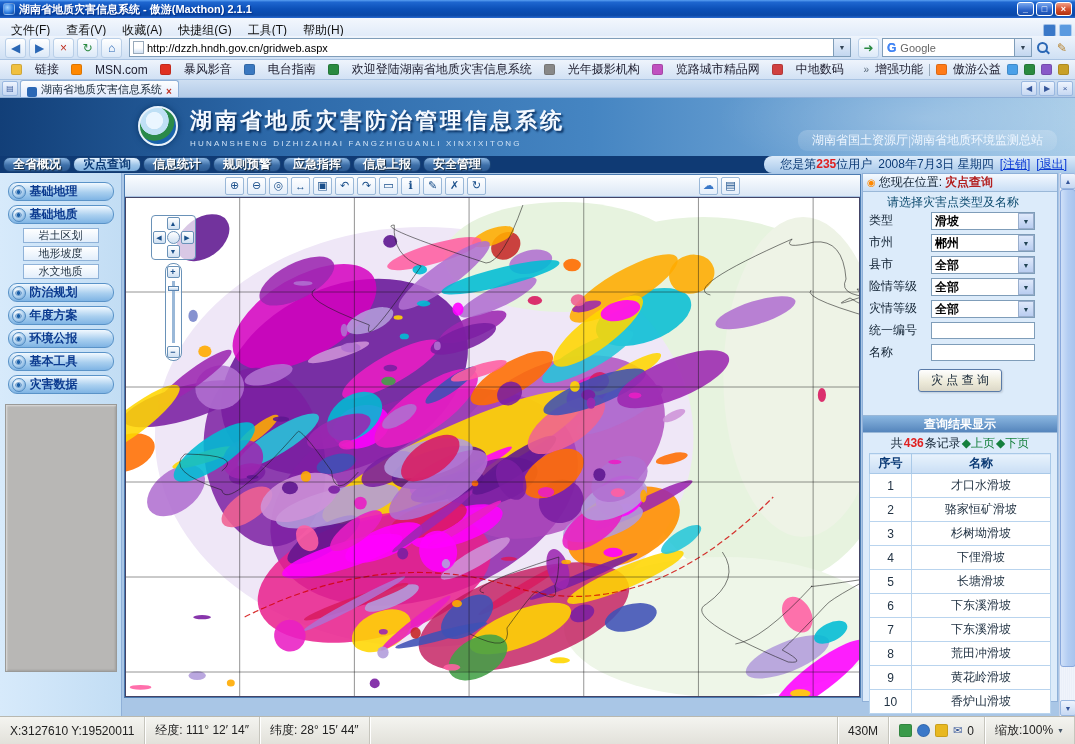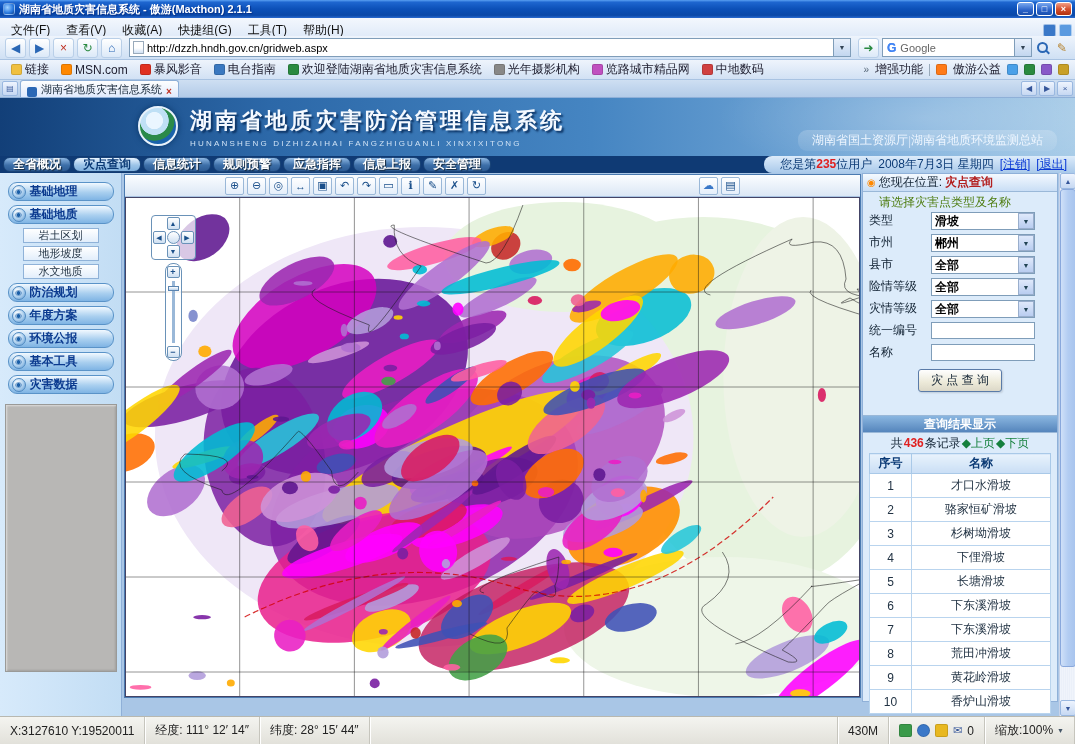--- a/index.html
+++ b/index.html
@@ -40,21 +40,21 @@
   .g-icon{font-weight:bold;font-size:12px;color:#4285f4;text-shadow:0 0 0 #4285f4;}
   .search-text{flex:1;color:#666;font-size:11px;}
   .magnifier{width:16px;height:16px;position:relative;display:inline-block;}
   .magnifier::before{content:"";position:absolute;left:2px;top:2px;width:7px;height:7px;border:2px solid #2a67b5;border-radius:50%;}
   .magnifier::after{content:"";position:absolute;left:10px;top:11px;width:5px;height:2px;background:#2a67b5;transform:rotate(45deg);}
   .pencil{color:#b5802a;font-size:12px;width:16px;text-align:center;}
 
   
   .linksbar{position:absolute;top:60px;left:0;width:100%;height:20px;display:flex;align-items:center;gap:2px;padding:0 6px;
     font-size:12px;color:#223;background:linear-gradient(180deg,#eef4fc,#d2e1f4);border-bottom:1px solid #a9c3e2;}
-  .link-item{display:flex;align-items:center;gap:3px;padding:0 5px;white-space:nowrap;}
+  .link-item{display:flex;align-items:center;gap:13px;padding:0 5px;white-space:nowrap;}
   .lk-icon{width:11px;height:11px;border-radius:2px;border:1px solid #00000022;}
   .ic-folder{background:#f0c040;} .ic1{background:#ff8800;} .ic2{background:#e03020;} .ic3{background:#3a78c0;}
   .ic4{background:#2a8a40;} .ic5{background:#888888;} .ic6{background:#c050c0;} .ic7{background:#d04040;} .ic8{background:#ff7a18;}
   .links-right{margin-left:auto;display:flex;align-items:center;gap:6px;}
   .chev{color:#567;font-size:10px;}
   .vsep{width:1px;height:12px;background:#9ab;}
 
   
   .tabbar{position:absolute;top:80px;left:0;width:100%;height:18px;display:flex;align-items:flex-end;gap:2px;padding:0 2px;
     background:linear-gradient(180deg,#cedff2,#b3cbe8);border-bottom:1px solid #8fb0d8;}
@@ -126,21 +126,21 @@
     background:linear-gradient(180deg,#fff,#cfe0f2);border:1px solid #6a92b8;border-radius:2px;}
   .nc-track{width:3px;height:62px;background:#9ab8d8;position:relative;margin:3px 0;}
   .nc-thumb{position:absolute;left:-4px;top:5px;width:11px;height:5px;background:linear-gradient(180deg,#fff,#b9d2ec);border:1px solid #5a84b0;}
 
   
   .right-panel{position:absolute;left:862px;top:0;width:196px;height:529px;background:#dcebfa;border:1px solid #8fb0d8;}
   .loc-bar{height:18px;display:flex;align-items:center;gap:3px;padding:0 4px;font-size:12px;color:#123;
     background:linear-gradient(180deg,#f4f9ff,#c9def5);border-bottom:1px solid #9ab8d8;}
   .loc-dot{color:#ff8800;font-size:10px;}
   .loc-cur{color:#b32020;font-weight:bold;}
-  .instruction{height:20px;display:flex;align-items:center;padding-left:16px;color:#4d7c0f;font-size:12px;}
+  .instruction{height:20px;display:flex;align-items:center;padding-left:24px;color:#0c4a6e;font-size:12px;}
   .qform{padding:0 6px;}
   .frow{display:flex;align-items:flex-start;height:22px;gap:4px;}
   .flabel{width:58px;font-size:12px;color:#123;}
   .xp-select{width:104px;height:18px;background:#fff;border:1px solid #7f9db9;display:flex;align-items:center;}
   .xp-sel-text{flex:1;padding-left:3px;font-size:12px;color:#000;font-weight:bold;}
   .xp-sel-btn{width:16px;height:16px;display:flex;align-items:center;justify-content:center;font-size:7px;color:#245;
     background:linear-gradient(180deg,#dfe9fb,#b9cdf0);border:1px solid #99aecc;}
   .xp-input{width:104px;height:17px;background:#fff;border:1px solid #7f9db9;font-size:12px;padding:0 3px;}
   .query-btn-row{height:28px;display:flex;justify-content:center;align-items:center;}
   .xp-button{padding:2px 12px;font-size:12px;color:#123;border:1px solid #5a7ba8;border-radius:3px;box-shadow:1px 1px 2px #00000022;

